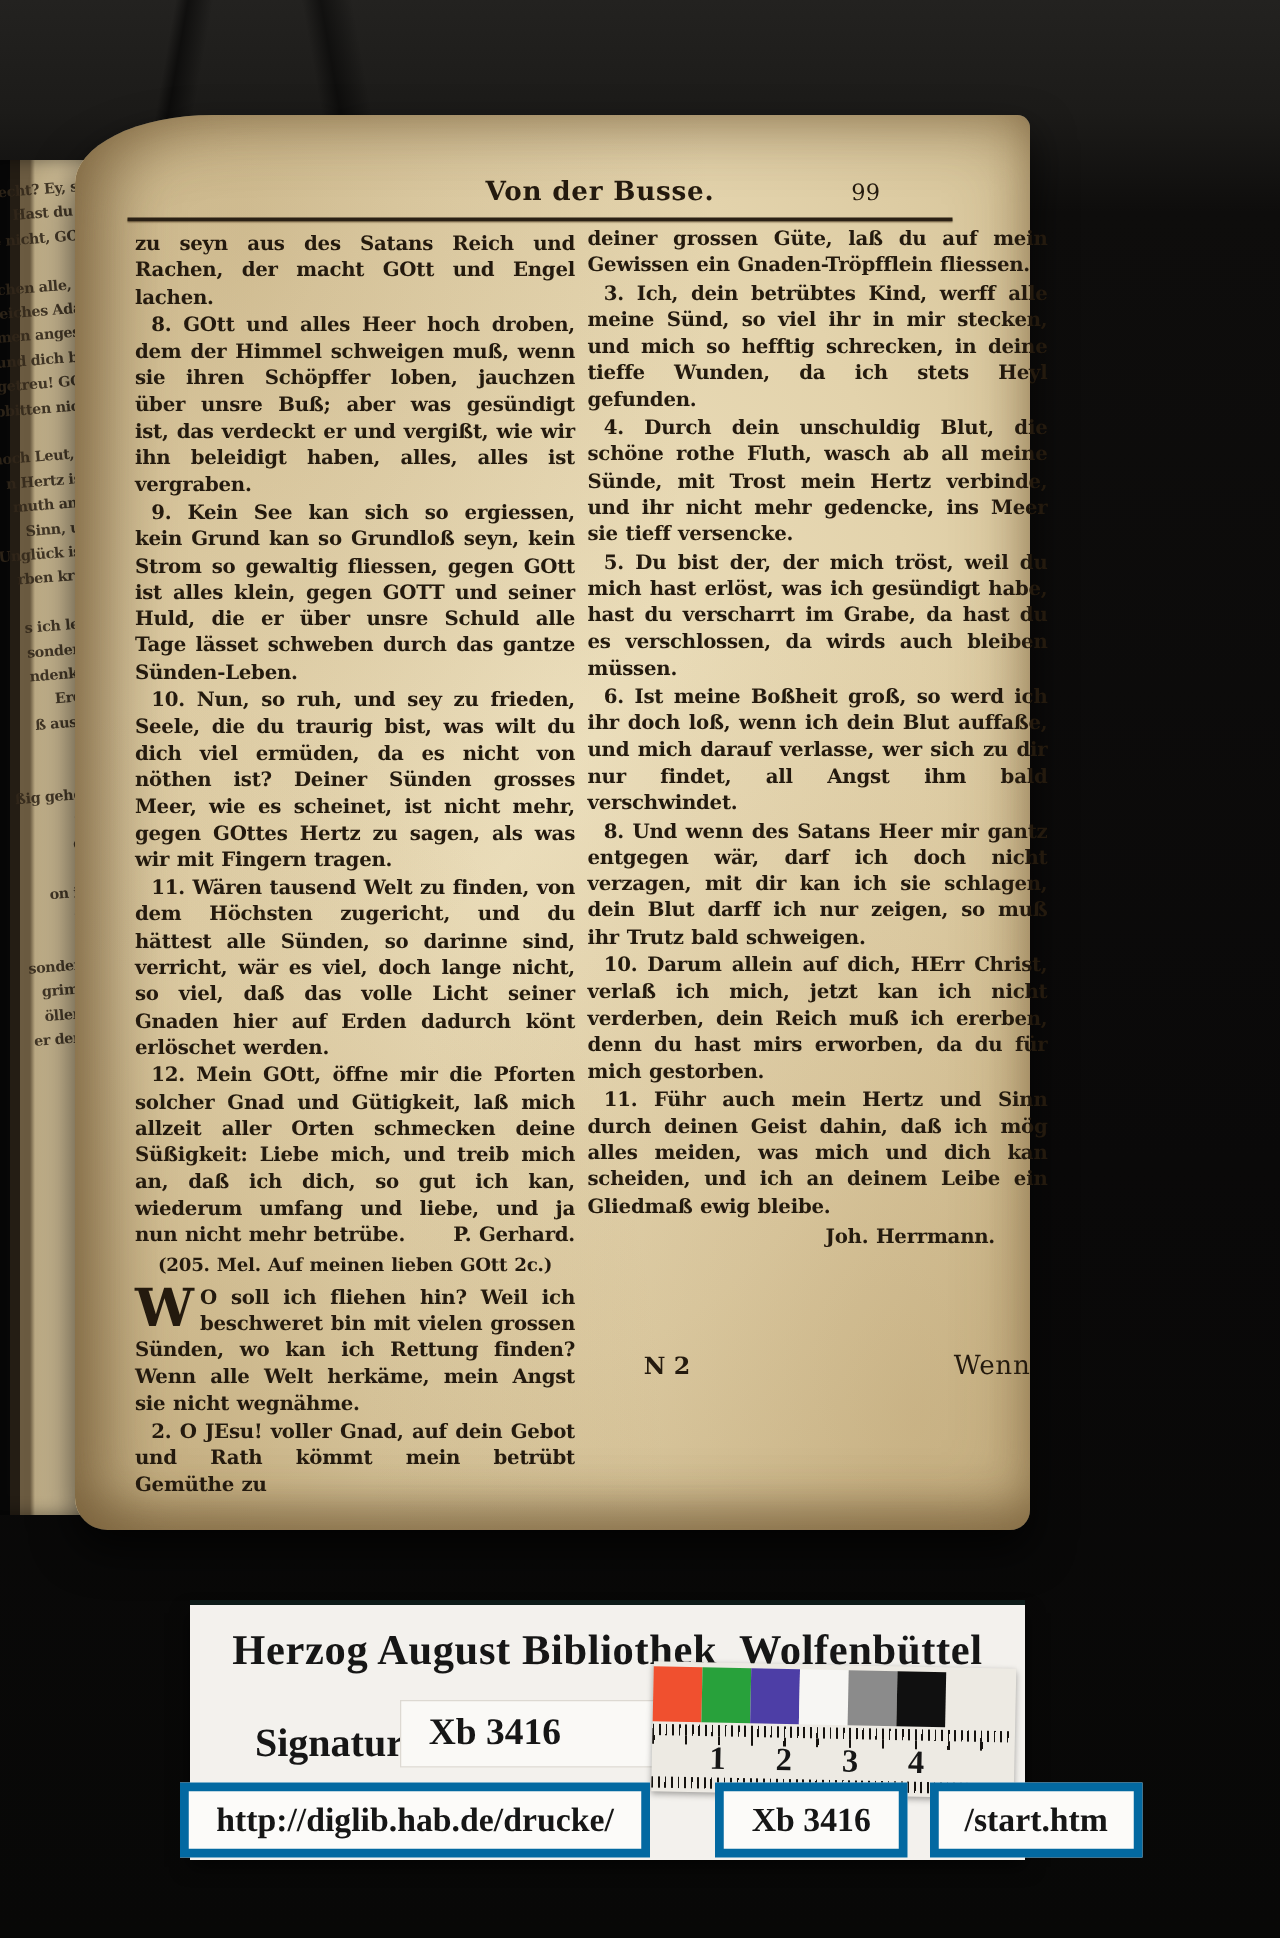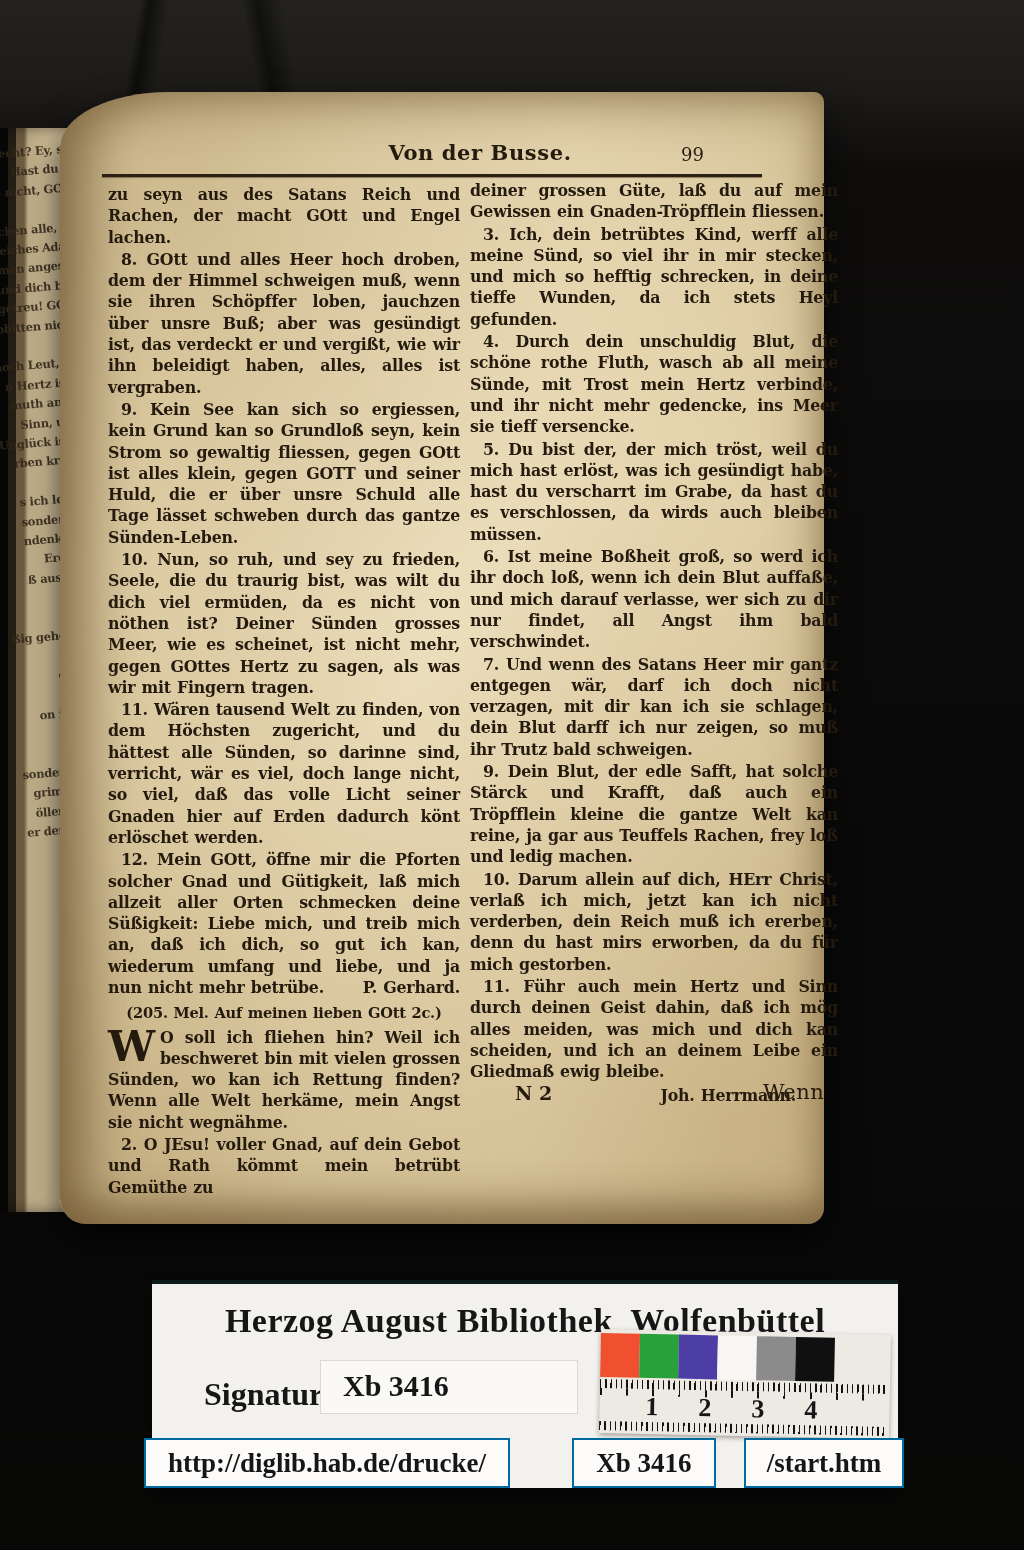--- a/index.html
+++ b/index.html
@@ -71,21 +71,21 @@
   .para.cont{text-indent:0;}
   .para.mel{text-align:center;text-indent:0;font-size:14.6px;margin:4px 0 3px 0;}
   .para.signature{text-align:right;padding-right:42px;margin-top:3px;}
   .initial{float:left;font-size:42px;line-height:34px;padding:3px 5px 0 0;font-weight:bold;}
   .initial:empty,.author:empty{display:none;}
   .author{float:right;font-weight:bold;}
   .sig-mark{position:absolute;left:455px;top:990px;font-size:19px;font-weight:bold;}
   .catchword{position:absolute;left:703px;top:988px;font-size:21px;font-weight:normal;letter-spacing:.5px;}
   
   .label{
-    position:absolute;left:152px;top:1284px;width:746px;height:204px;
+    position:absolute;left:152px;top:1284px;width:668px;height:204px;
     background:#f3f1ed;
     box-shadow:0 -4px 0 rgba(18,44,40,.55), 0 6px 14px rgba(0,0,0,.6);
     font-family:"Liberation Serif", serif;color:#161616;
   }
   .label-title{
     position:absolute;left:0;width:100%;top:18px;text-align:center;
     font-size:34px;font-weight:bold;letter-spacing:.5px;white-space:pre;
   }
   .signatur-label{position:absolute;left:52px;top:92px;font-size:32px;font-weight:bold;}
   .signatur-box{
@@ -107,21 +107,21 @@
   .ticks.half{top:59px;height:7px;
     background:repeating-linear-gradient(90deg,#15120f 0 1.8px,transparent 1.8px 26.25px);}
   .ticks.mm-bottom{top:92px;}
   .nums{position:absolute;left:0;top:62px;width:100%;height:30px;}
   .ruler-num{position:absolute;top:0;font-size:26px;font-weight:bold;font-family:"Liberation Serif",serif;}
   .ruler-num:nth-of-type(1){left:46px;}
   .ruler-num:nth-of-type(2){left:99px;}
   .ruler-num:nth-of-type(3){left:152px;}
   .ruler-num:nth-of-type(4){left:205px;}
   
-  .strip{position:absolute;top:154px;height:46px;background:#fcfbf9;border:2px solid #0369a1;}
+  .strip{position:absolute;top:142px;height:46px;background:#fcfbf9;border:7px solid #0369a1;}
   .strip-text{position:absolute;inset:0;display:flex;align-items:center;justify-content:center;
     font-size:27px;font-weight:bold;white-space:nowrap;}
   .url-strip{left:-8px;width:362px;}
   .code-strip{left:420px;width:140px;}
   .start-strip{left:592px;width:156px;}
 </style>
 </head>
 <body>
 
 <div class="photo">
@@ -241,23 +241,22 @@
 
         <p class="para stanza"><span class="ptext">3. Ich, dein betrübtes Kind, werff alle meine Sünd, so viel ihr in mir stecken, und mich so hefftig schrecken, in deine tieffe Wunden, da ich stets Heyl gefunden.</span></p>
 
         <p class="para stanza"><span class="ptext">4. Durch dein unschuldig Blut, die schöne rothe Fluth, wasch ab all meine Sünde, mit Trost mein Hertz verbinde, und ihr nicht mehr gedencke, ins Meer sie tieff versencke.</span></p>
 
         <p class="para stanza"><span class="ptext">5. Du bist der, der mich tröst, weil du mich hast erlöst, was ich gesündigt habe, hast du verscharrt im Grabe, da hast du es verschlossen, da wirds auch bleiben müssen.</span></p>
 
         <p class="para stanza"><span class="ptext">6. Ist meine Boßheit groß, so werd ich ihr doch loß, wenn ich dein Blut auffaße, und mich darauf verlasse, wer sich zu dir nur findet, all Angst ihm bald verschwindet.</span></p>
 
 
-        <p class="para stanza"><span class="ptext">7. Und wenn des Satans Heer mir gantz entgegen wär, darf ich doch nicht verzagen, mit dir kan ich sie schlagen, dein Blut darff ich nur zeigen, so muß ihr Trutz bald schweigen.</span></p>
-
-        <p class="para stanza"><span class="ptext">9. Dein Blut, der edle Safft, hat solche Stärck und Krafft, daß auch ein Tröpfflein kleine die gantze Welt kan reine, ja gar aus Teuffels Rachen, frey loß und ledig machen.</span></p>
+        <p class="para stanza"><span class="ptext">8. Und wenn des Satans Heer mir gantz entgegen wär, darf ich doch nicht verzagen, mit dir kan ich sie schlagen, dein Blut darff ich nur zeigen, so muß ihr Trutz bald schweigen.</span></p>
+
 
         <p class="para stanza"><span class="ptext">10. Darum allein auf dich, HErr Christ, verlaß ich mich, jetzt kan ich nicht verderben, dein Reich muß ich ererben, denn du hast mirs erworben, da du für mich gestorben.</span></p>
 
         <p class="para stanza"><span class="ptext">11. Führ auch mein Hertz und Sinn durch deinen Geist dahin, daß ich mög alles meiden, was mich und dich kan scheiden, und ich an deinem Leibe ein Gliedmaß ewig bleibe.</span></p>
 
         <p class="para signature"><span class="ptext">Joh. Herrmann.</span></p>
 
     </div>
 
     <div class="sig-mark">N 2</div>

